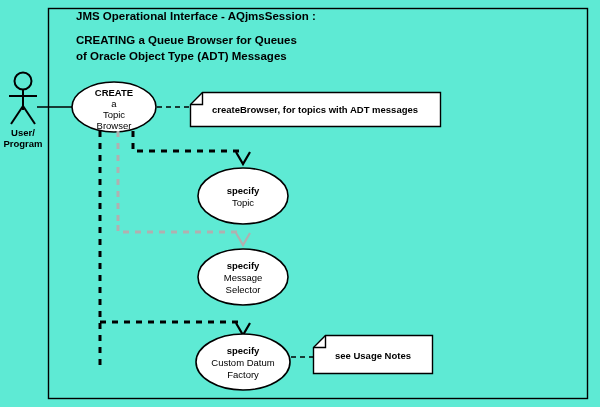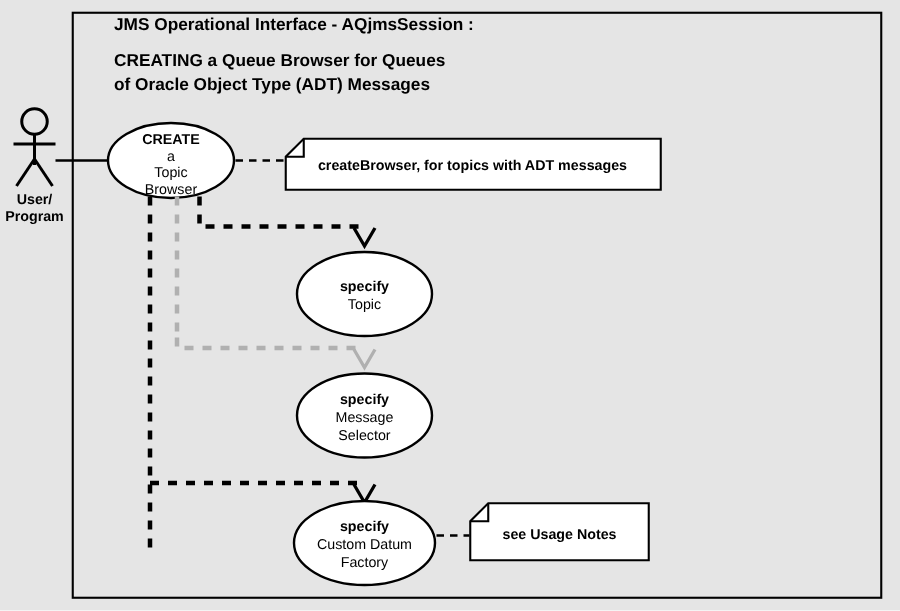--- a/index.html
+++ b/index.html
@@ -8,21 +8,21 @@
     padding: 0;
     background: #ffffff;
   }
   body {
     font-family: "Liberation Sans", sans-serif;
   }
   #canvas {
     position: relative;
     width: 600px;
     height: 407px;
-    background: #e5e5e5;
+    background: #5eead4;
     overflow: hidden;
   }
   #diagram-svg {
     position: absolute;
     left: 0;
     top: 0;
     width: 600px;
     height: 407px;
   }
   .svg-text {

